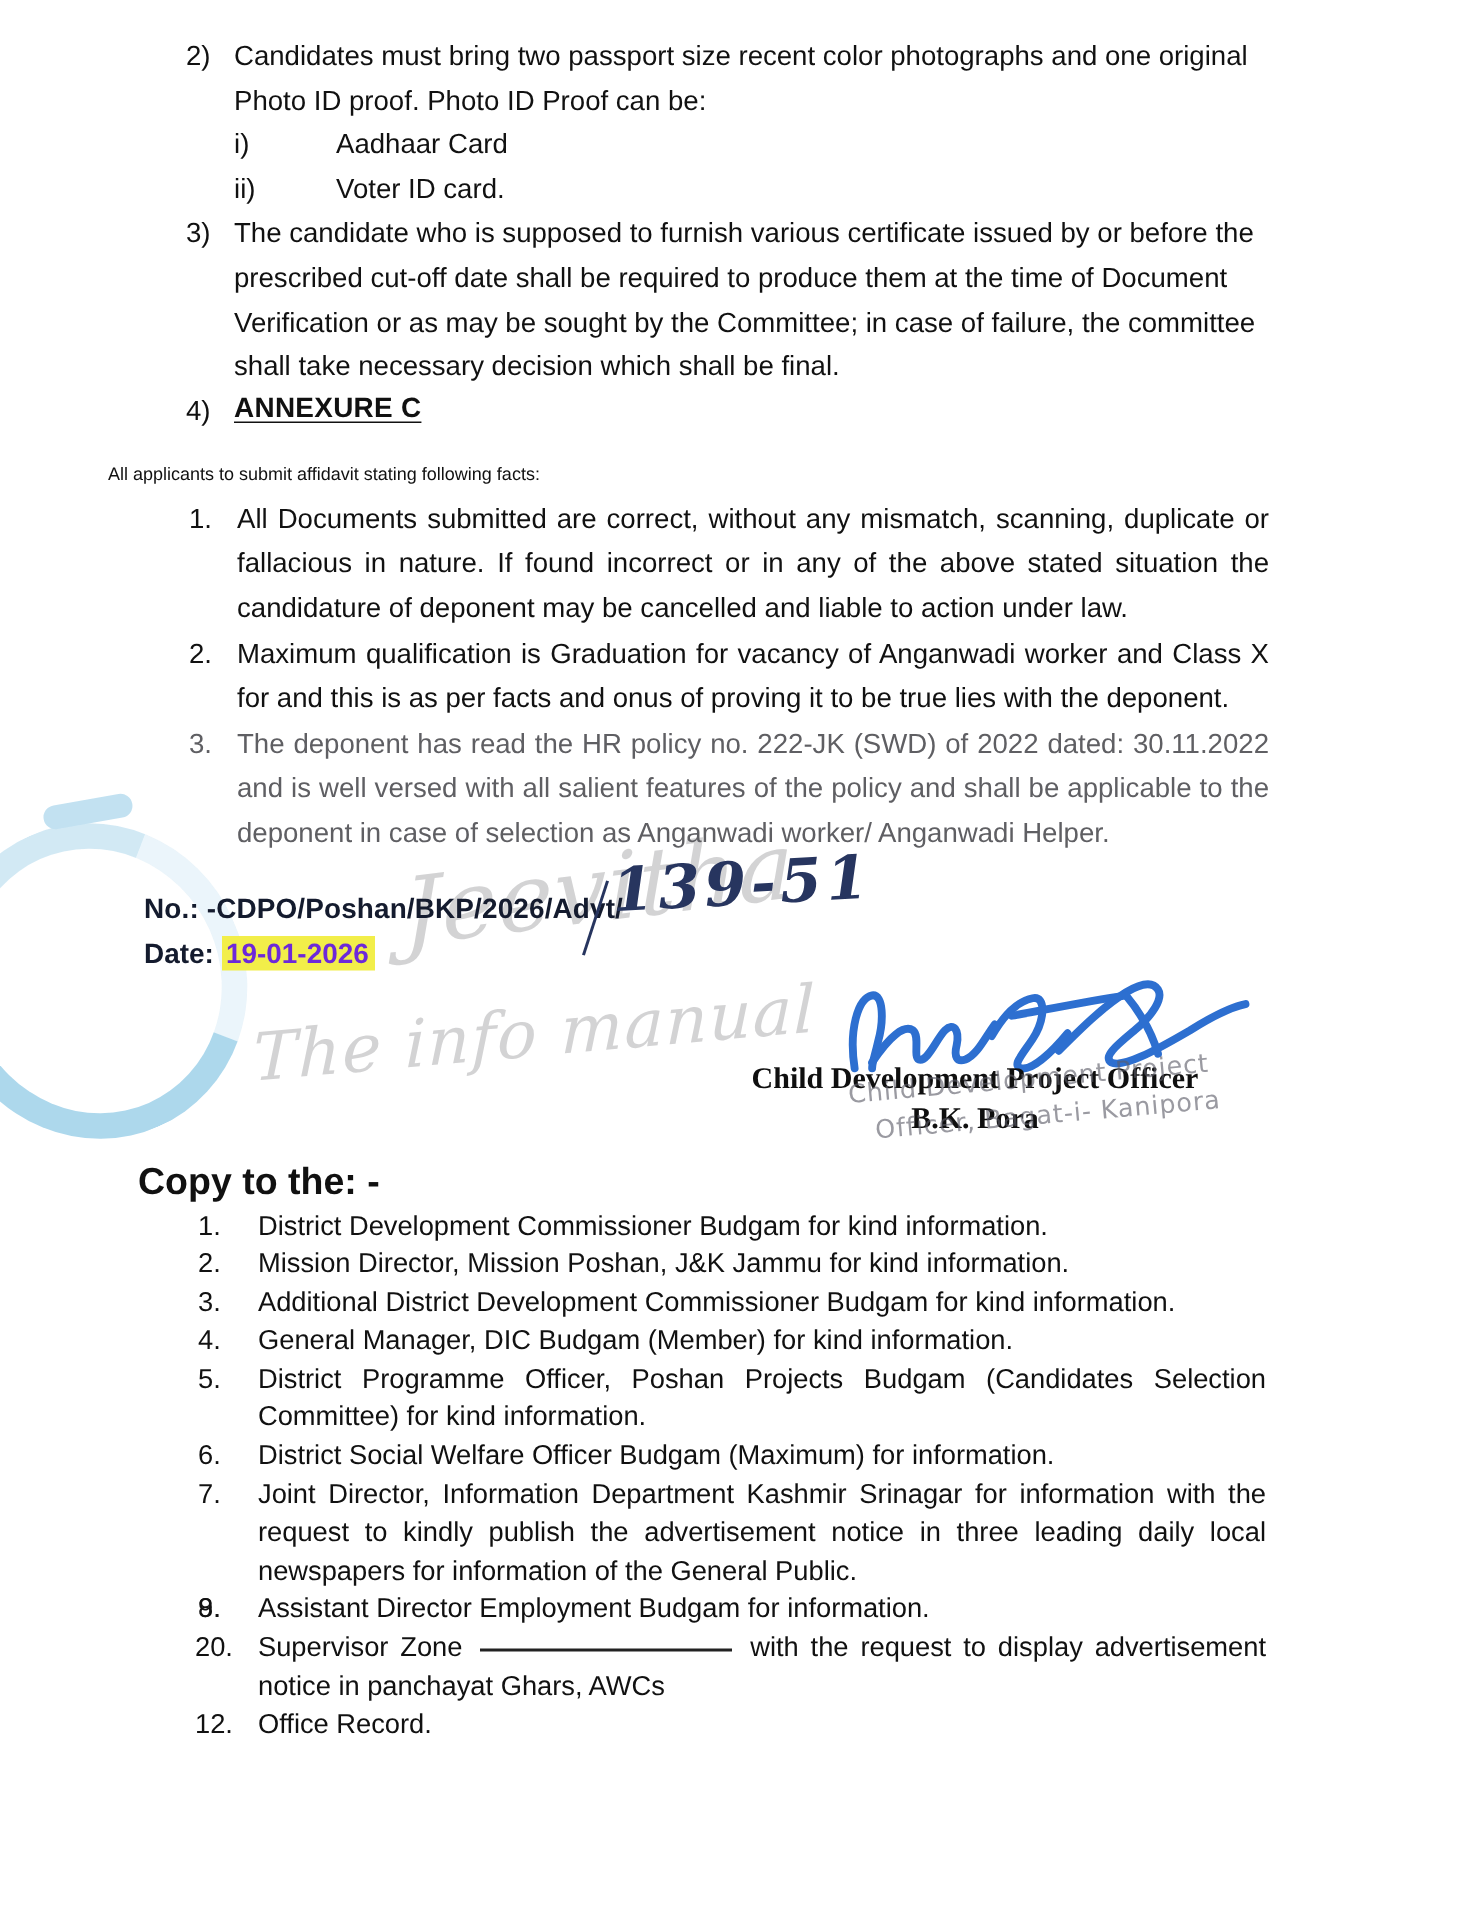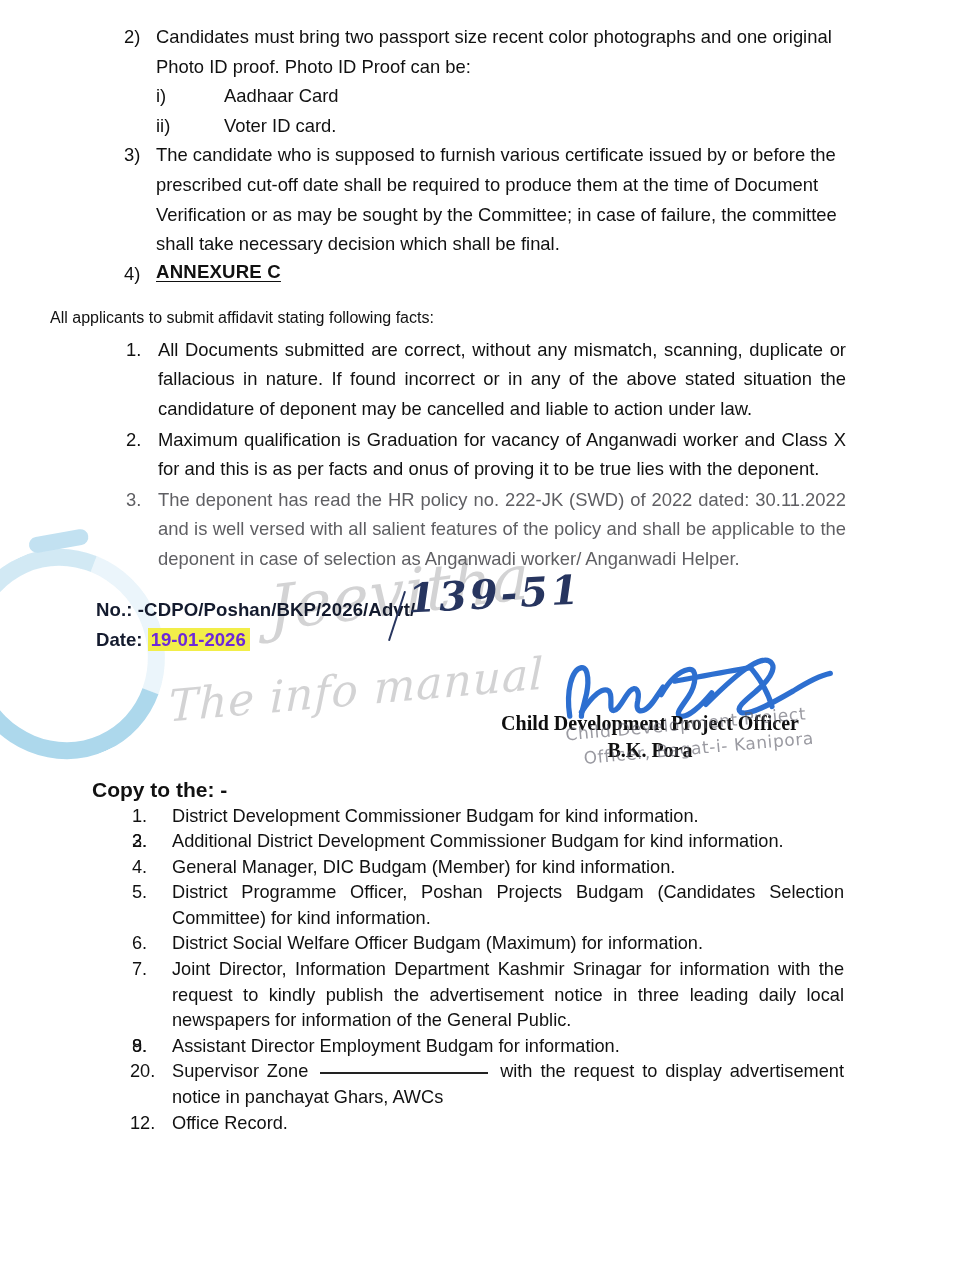--- a/index.html
+++ b/index.html
@@ -119,22 +119,22 @@
   .annexure {
     font-weight: bold;
     font-size: 18.6px;
     text-decoration: underline;
     text-underline-offset: 3px;
     letter-spacing: .2px;
     text-align: center;
   }
 
   .intro-line {
-    margin: 26px 0 8px 50px;
-    font-size: 16px;
+    margin: 26px 0 8px 72px;
+    font-size: 12px;
   }
 
   ol.affidavit {
     list-style: none;
     margin: 8px 132px 0 124px;
     padding: 0;
   }
   ol.affidavit > li {
     position: relative;
     padding-left: 34px;
@@ -225,21 +225,21 @@
     line-height: 25px;
     transform: rotate(-5deg);
     letter-spacing: .6px;
     white-space: nowrap;
   }
   .stamp .l2 { margin-left: 16px; }
 
   
   .copyto-head {
     margin: 4px 0 2px 92px;
-    font-size: 21px;
+    font-size: 25px;
     font-weight: bold;
   }
   ol.copyto {
     list-style: none;
     margin: 0 134px 0 132px;
     padding: 0;
   }
   ol.copyto > li {
     position: relative;
     padding-left: 40px;
@@ -366,20 +366,21 @@
 
     <div class="copyto-head">Copy to the: -</div>
 
     <ol class="copyto">
       <li>
         <span class="mark">1.</span>
         <span>District Development Commissioner Budgam for kind information.</span>
       </li>
       <li>
         <span class="mark">2.</span>
+        <span>Mission Director, Mission Poshan, J&amp;K Jammu for kind information.</span>
       </li>
       <li>
         <span class="mark">3.</span>
         <span>Additional District Development Commissioner Budgam for kind information.</span>
       </li>
       <li>
         <span class="mark">4.</span>
         <span>General Manager, DIC Budgam (Member) for kind information.</span>
       </li>
       <li>

